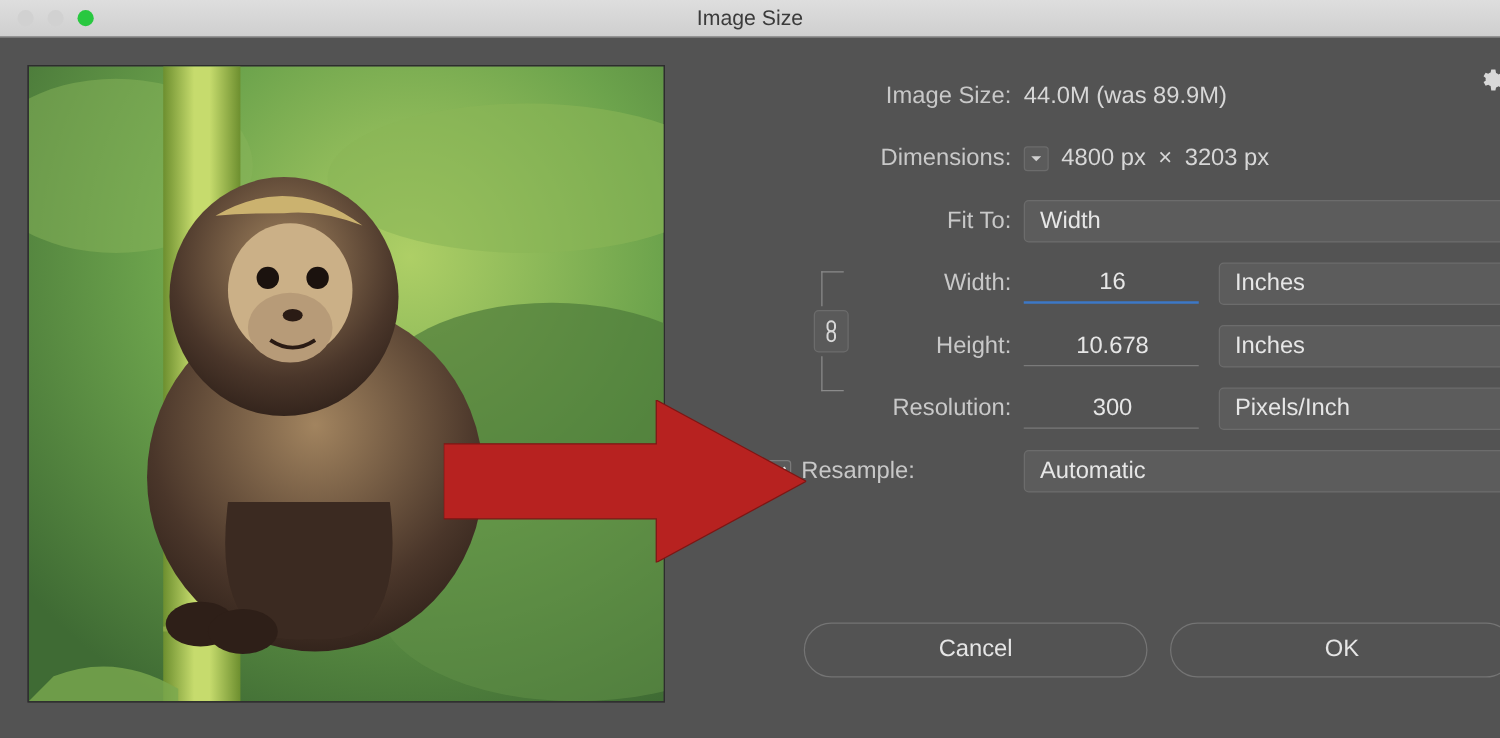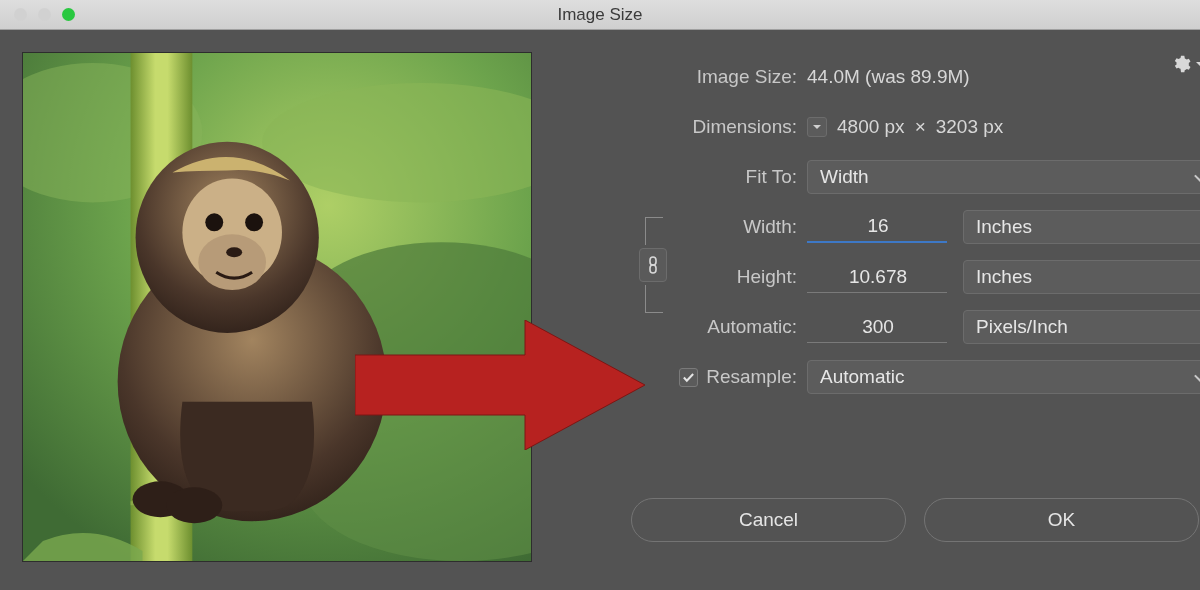--- a/index.html
+++ b/index.html
@@ -38,21 +38,21 @@
       color: #3b3b3b;
       font-size: 17px;
       line-height: 30px;
       pointer-events: none;
       border-radius: 14px;
     }
     
     .dlg-body {
       display: flex;
       padding: 22px;
-      gap: 0;
+      gap: 12px;
       height: calc(100% - 30px);
       position: relative;
     }
     .preview {
       width: 510px;
       height: 510px;
       border: 1px solid #2d2d2d;
       background: #3a3a3a;
       flex: 0 0 auto;
       position: relative;
@@ -336,29 +336,29 @@
 
       <div class="row">
         <div class="lbl">Height:</div>
         <input class="input" value="10.678" style="">
         <div class="select unit">
           <span>Inches</span>
         </div>
       </div>
 
       <div class="row">
-        <div class="lbl">Automatic:</div>
+        <div class="lbl">Resolution:</div>
         <input class="input" value="300" style="">
         <div class="select unit">
           <span>Pixels/Inch</span>
         </div>
       </div>
 
       <div class="row">
-        <div class="lbl" style="display:flex;justify-content:flex-end;align-items:center">
+        <div class="lbl" style="display:flex;justify-content:flex-start;align-items:center">
           <span class="chk">
             <svg width="13" height="13" viewBox="0 0 14 14" fill="none" stroke-width="2.2">
                 <path d="M2 7l3.2 3.4L12 3.2"></path>
               </svg>
           </span>
           <span>Resample:</span>
         </div>
         <div class="select wide">
           <span>Automatic</span>
         </div>

